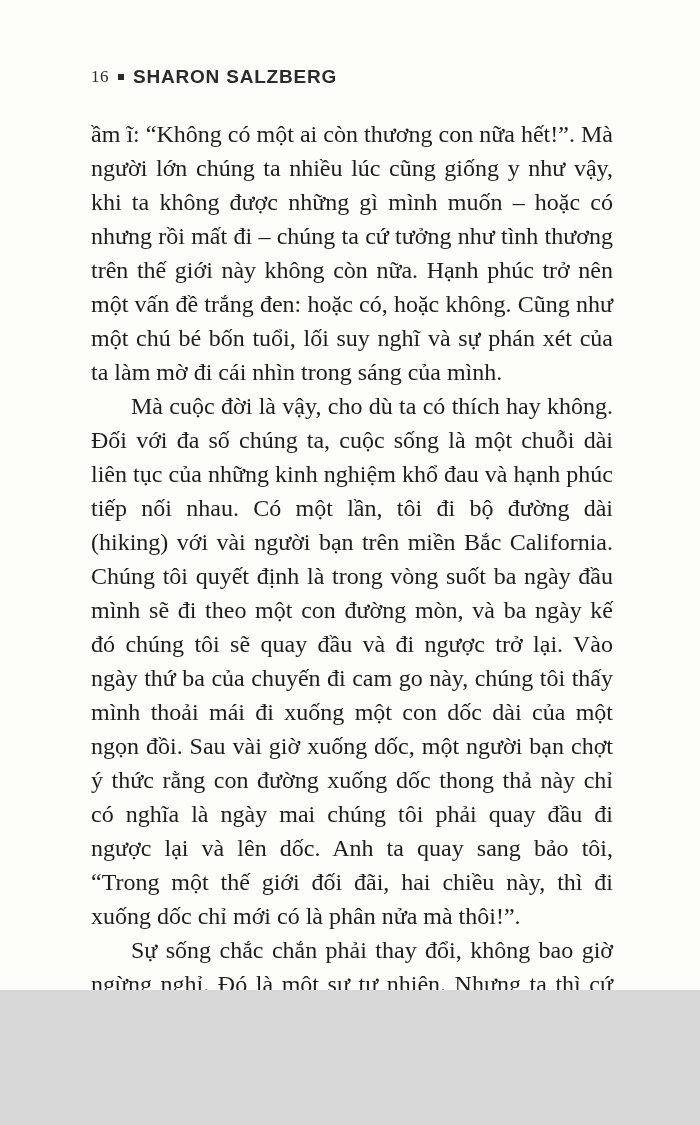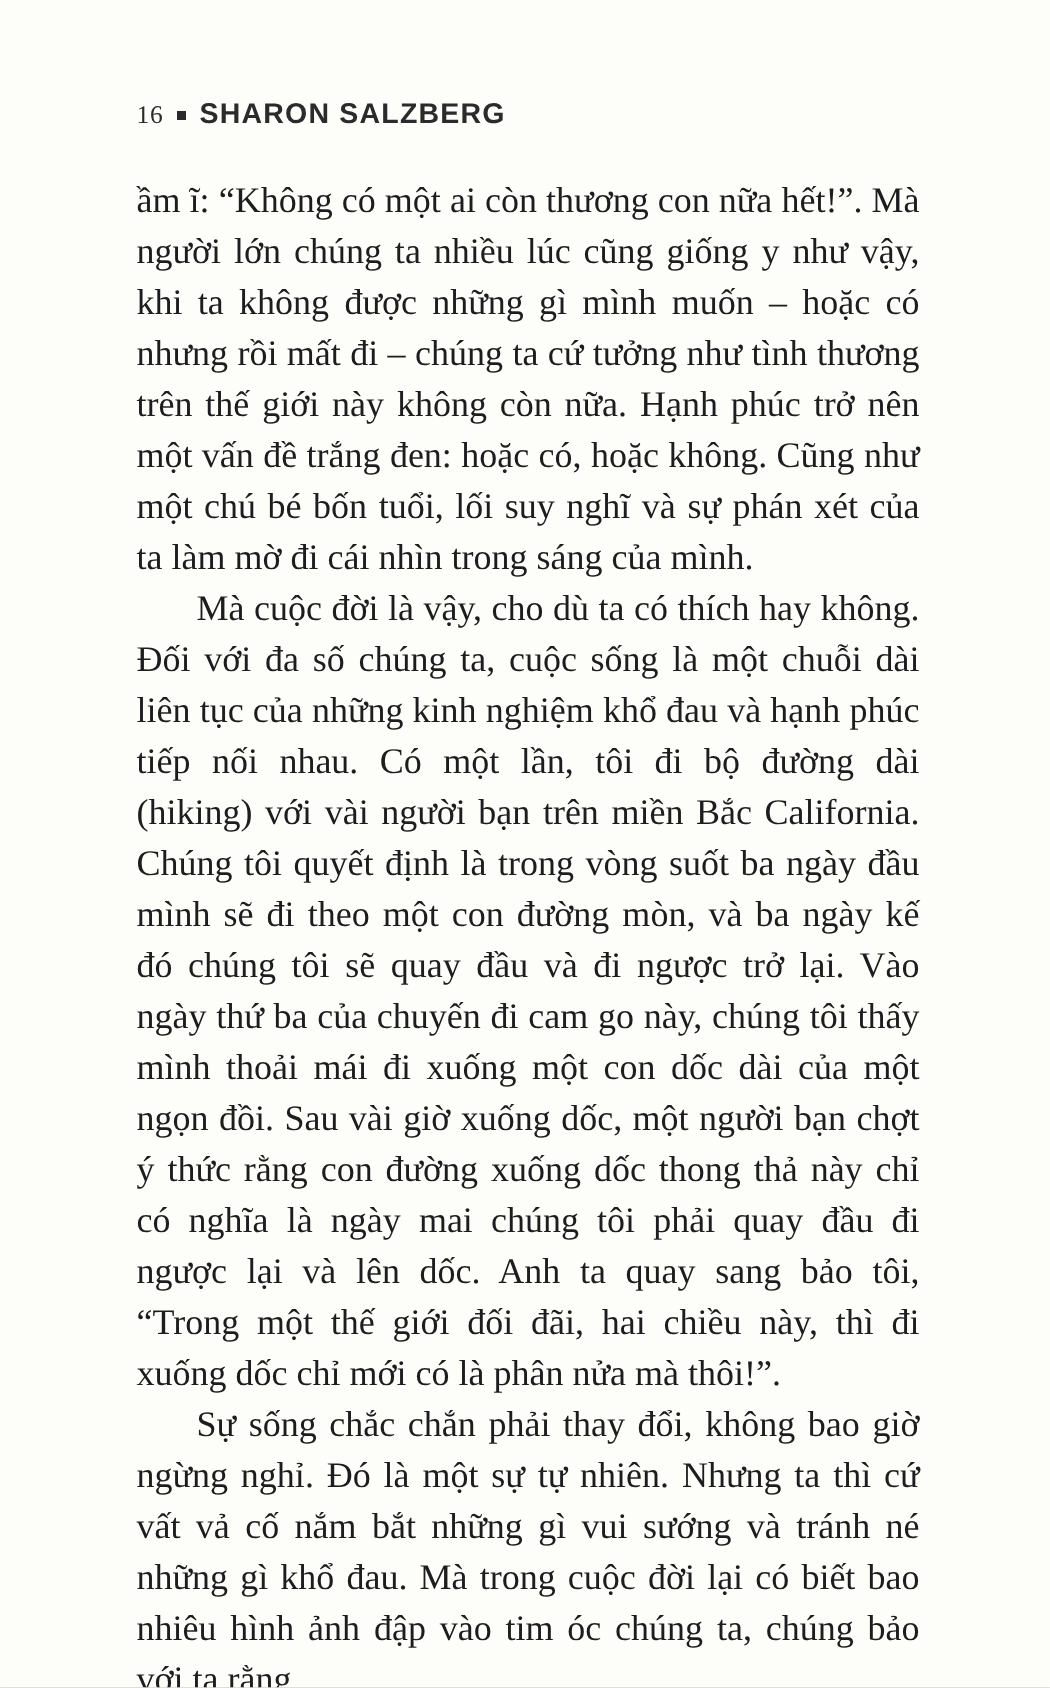--- a/index.html
+++ b/index.html
@@ -1,19 +1,19 @@
 <!DOCTYPE html>
 <html><head>
 <meta charset="utf-8">
 <style>
   html, body { margin: 0; padding: 0; background: #d8d8d8; }
   .page {
     position: relative;
     width: 700px;
-    height: 1125px;
+    height: 990px;
     margin: 0 auto;
     background: #fdfdfa;
     overflow: hidden;
     font-family: "Liberation Serif", serif;
     box-shadow: 0 0 6px rgba(0,0,0,0.25);
   }
   .running-header {
     position: absolute;
     top: 66px;
     left: 91px;

